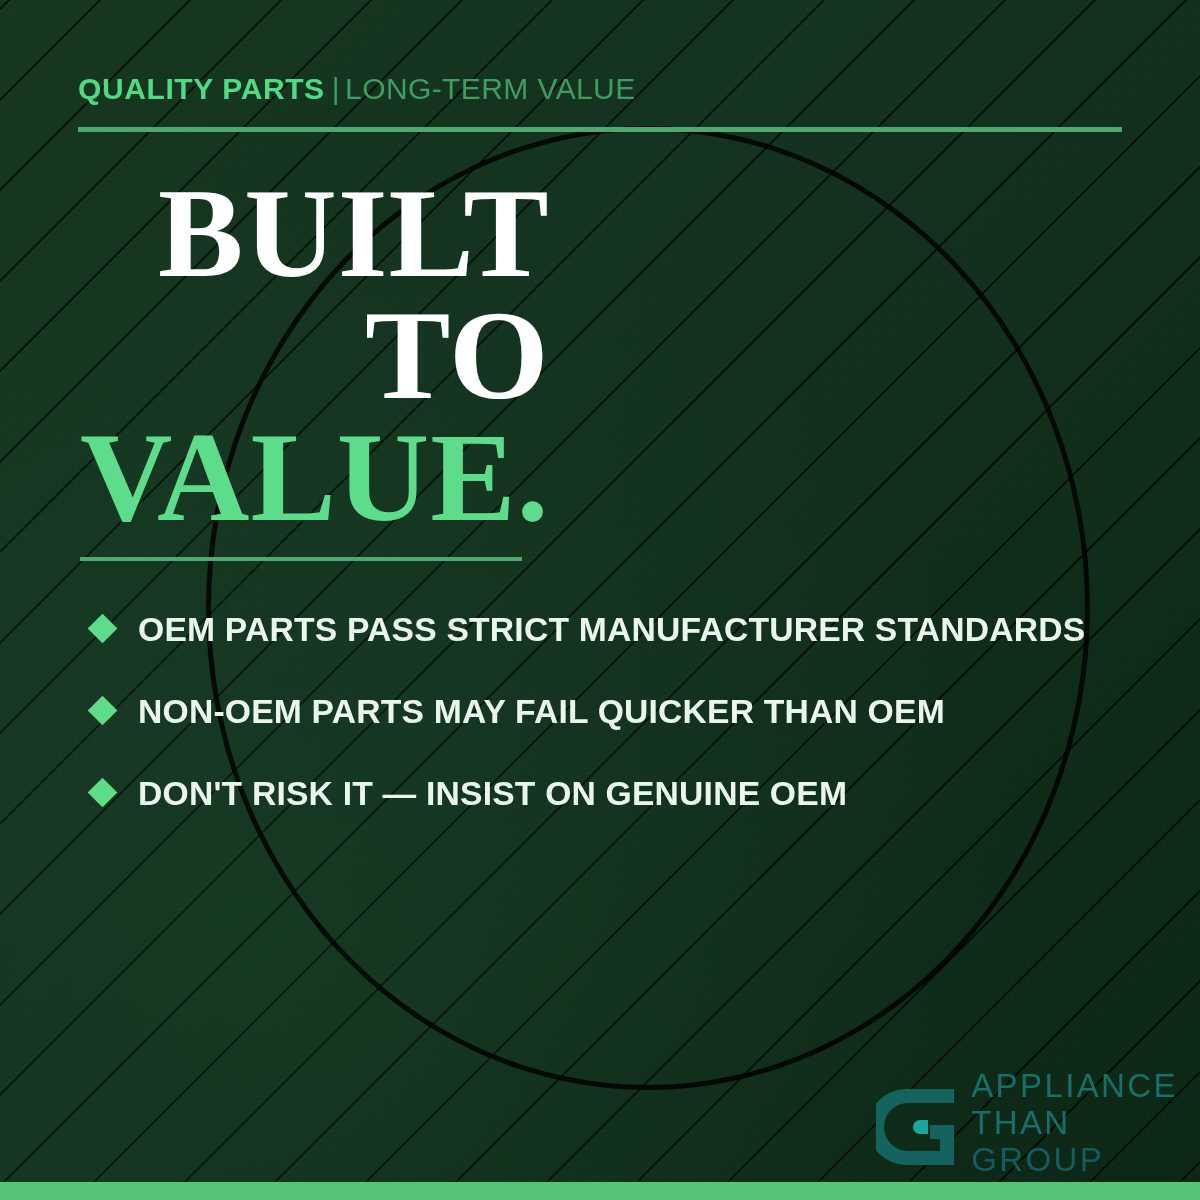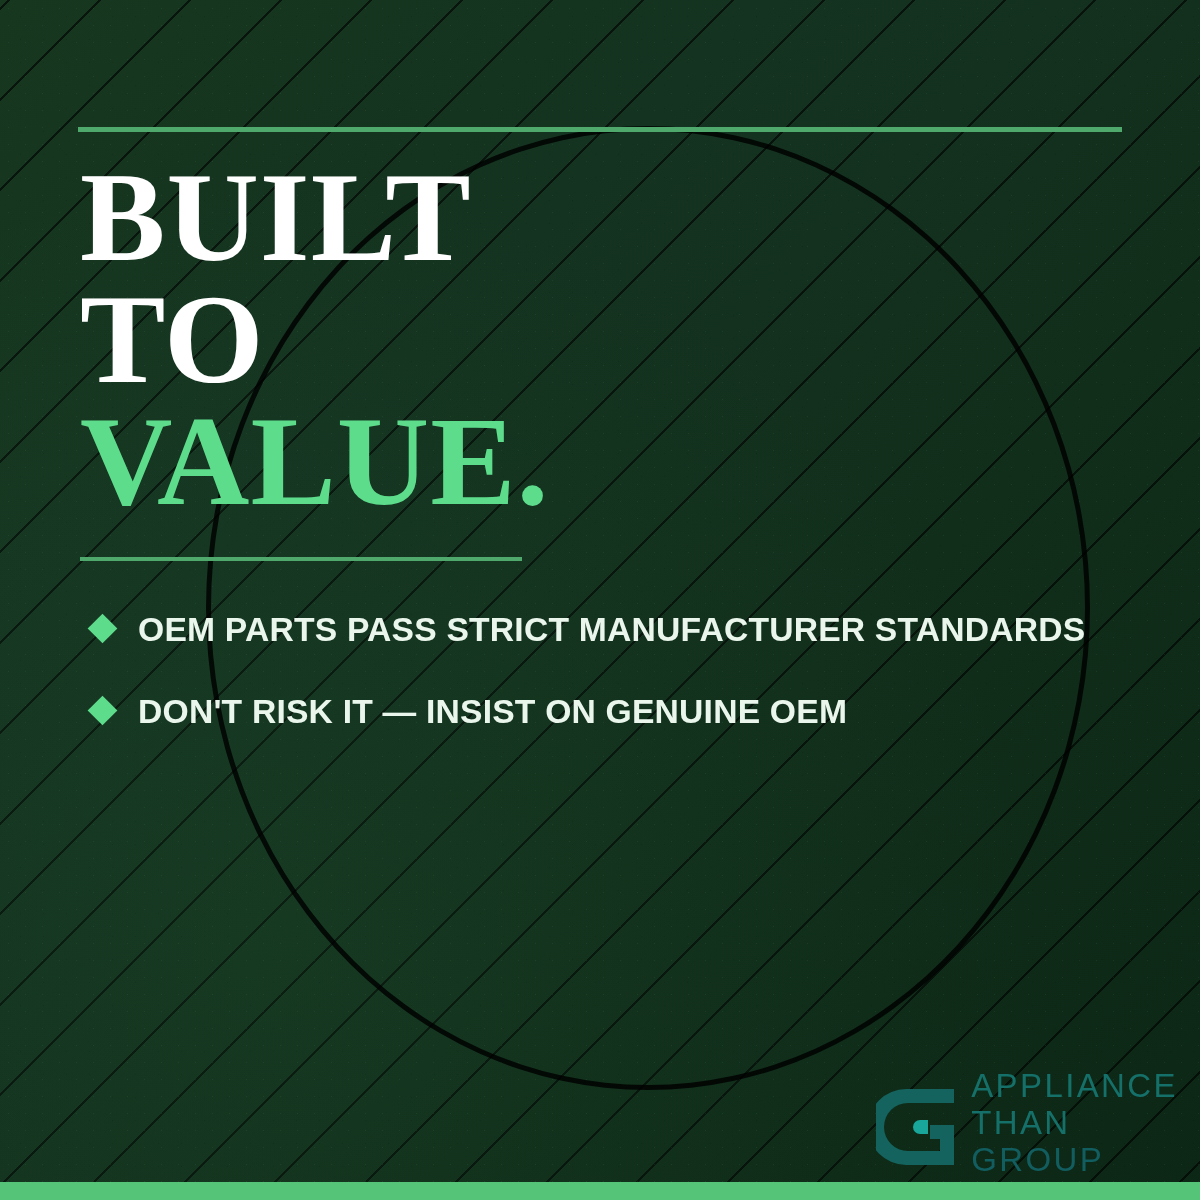--- a/index.html
+++ b/index.html
@@ -75,26 +75,27 @@
   }
 
   .rule-top {
     position:absolute; left:78px; top:127px;
     width:1044px; height:5px;
     background:#4fa96d;
   }
 
   
   .headline {
-    position:absolute; left:80px; top:156px;
+    position:absolute; left:80px; top:172px;
     font-family:"Liberation Serif", "DejaVu Serif", serif;
     font-weight:bold;
     font-size:128px;
     line-height:.955;
     letter-spacing:1px;
+    text-align:right;
   }
   .headline .hl-line { display:block; white-space:nowrap; }
   .hl-1, .hl-2 { color:#ffffff; }
   .hl-3 { color:#5ddc8c; }
 
   .rule-mid {
     position:absolute; left:80px; top:557px;
     width:442px; height:4px;
     background:#4fa96d;
   }
@@ -168,35 +169,42 @@
 <body>
 
 <div class="poster">
 
   <div class="bg-stripes"></div>
   <div class="bg-noise"></div>
   <div class="bg-vignette"></div>
 
   <div class="deco-circle"></div>
 
+  <div class="eyebrow">
+    <span class="eb-strong">QUALITY PARTS</span><span class="eb-sep">|</span><span class="eb-light">LONG-TERM VALUE</span>
+  </div>
 
   <div class="rule-top"></div>
 
   <h1 class="headline">
     <span class="hl-line hl-1">BUILT</span>
     <span class="hl-line hl-2">TO</span>
     <span class="hl-line hl-3">VALUE.</span>
   </h1>
 
   <div class="rule-mid"></div>
 
   <ul class="bullets">
     <li class="bullet-item">
       <span class="bullet-marker"></span>
       <span class="bullet-text">OEM PARTS PASS STRICT MANUFACTURER STANDARDS</span>
+    </li>
+    <li class="bullet-item">
+      <span class="bullet-marker"></span>
+      <span class="bullet-text">NON-OEM PARTS MAY FAIL QUICKER THAN OEM</span>
     </li>
     <li class="bullet-item">
       <span class="bullet-marker"></span>
       <span class="bullet-text">DON'T RISK IT — INSIST ON GENUINE OEM</span>
     </li>
   </ul>
 
   <div class="logo">
     <span class="logo-mark">
       <svg width="84" height="84" viewBox="0 0 84 84" aria-hidden="true">

